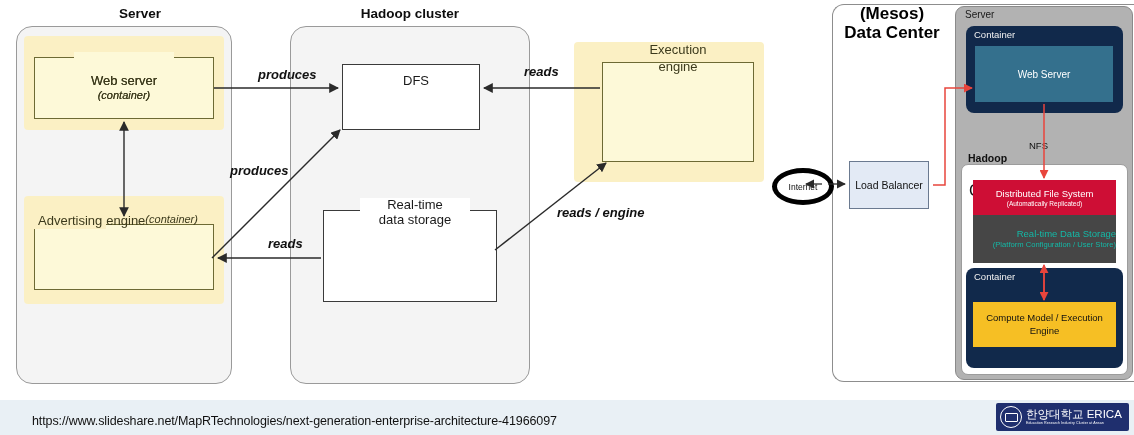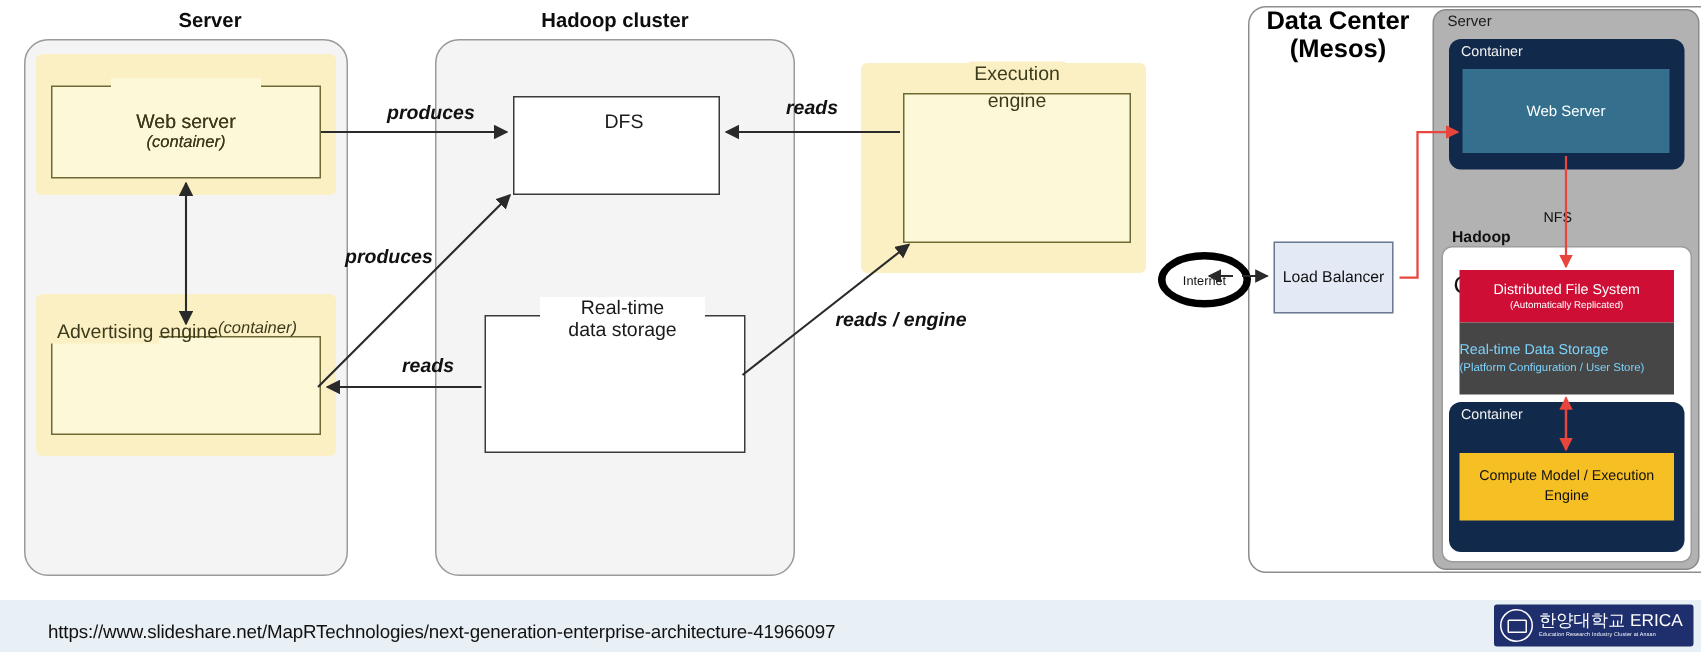--- a/index.html
+++ b/index.html
@@ -246,22 +246,22 @@
   }
   .dfs-red .l1 { font-size: 9.5px; }
   .dfs-red .l2 { font-size: 6.5px; margin-top: 1px; }
   .rtds-grey {
     position: absolute;
     left: 973px; top: 215px;
     width: 143px; height: 48px;
     background: #464646;
     box-sizing: border-box;
     display: flex; flex-direction: column;
-    align-items: flex-start; justify-content: center;
-    color: #7dd3fc; text-align: center;
+    align-items: flex-end; justify-content: center;
+    color: #14b8a6; text-align: center;
   }
   .rtds-grey .l1 { font-size: 9.5px; }
   .rtds-grey .l2 { font-size: 7.6px; line-height: 1.25; margin-top: 1px; }
   .container2-navy {
     position: absolute;
     left: 966px; top: 268px;
     width: 157px; height: 100px;
     background: #11294b;
     border-radius: 8px;
   }
@@ -331,22 +331,22 @@
   </div>
 
   <div class="arrow-label" style="left:258px; top:67px;">produces</div>
   <div class="arrow-label" style="left:230px; top:163px;">produces</div>
   <div class="arrow-label" style="left:524px; top:64px;">reads</div>
   <div class="arrow-label" style="left:268px; top:236px;">reads</div>
   <div class="arrow-label" style="left:557px; top:205px;">reads / engine</div>
 
   <div class="dc-frame"></div>
   <div class="dc-title">
+    <div>(Mesos)</div>
     <div>Data Center</div>
-    <div>(Mesos)</div>
   </div>
 
   <div class="internet-oval">Internet</div>
   <div class="lb-box">Load Balancer</div>
 
   <div class="server-grey"></div>
   <div class="lbl-server-grey">Server</div>
 
   <div class="container-navy" style="left:966px; top:26px; width:157px; height:87px;"></div>
   <div class="lbl-on-navy" style="left:974px; top:29px;">Container</div>

